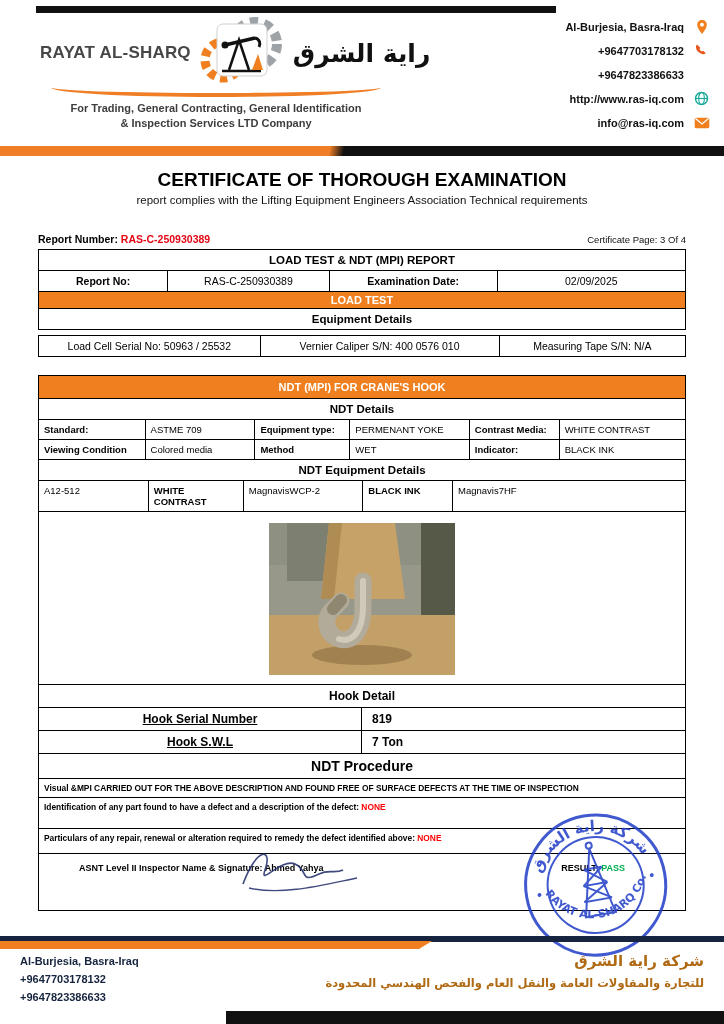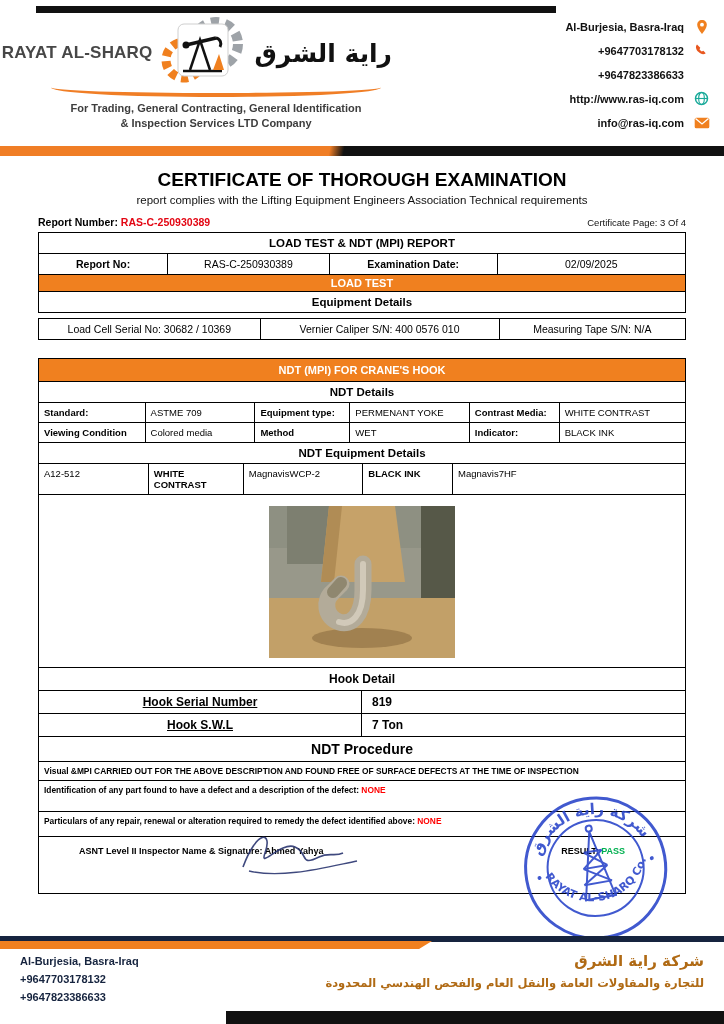--- a/index.html
+++ b/index.html
@@ -6,39 +6,39 @@
   body{font-family:"Liberation Sans",sans-serif;color:#000;}
   .page{position:relative;width:724px;height:1024px;margin:0 auto;background:#fff;overflow:hidden;}
   .ar{font-family:"DejaVu Sans",sans-serif;}
 
   
   .topbar{position:absolute;top:6px;left:36px;width:520px;height:7px;background:#111;}
 
   
   .header{display:flex;justify-content:space-between;padding:16px 14px 0 40px;}
   .logo-block{width:352px;text-align:center;}
-  .logo-row{display:flex;align-items:center;justify-content:flex-end;gap:8px;}
+  .logo-row{display:flex;align-items:center;justify-content:flex-start;gap:8px;}
   .company-en{font-size:17px;font-weight:bold;color:#474747;letter-spacing:.2px;white-space:nowrap;}
   .company-ar{font-size:25px;font-weight:bold;color:#111;white-space:nowrap;}
   .swoosh{width:330px;height:15px;border-bottom:4px solid #F07E26;border-radius:50%;margin:-12px auto 4px;}
   .tagline{font-size:11px;font-weight:bold;color:#3d3d3d;line-height:1.35;}
   .contacts{width:236px;padding-top:2px;}
   .contact-row{display:flex;align-items:center;justify-content:flex-end;gap:9px;margin-bottom:7px;}
   .contact-text{font-size:11px;font-weight:bold;color:#111;}
   .cicon{width:17px;height:17px;display:inline-flex;align-items:center;justify-content:center;}
 
   
   .divider{height:10px;margin-top:8px;background:linear-gradient(101deg,#F07E26 0%,#F07E26 45.5%,#111 47.5%,#111 100%);}
 
   
   .doc-title{margin-top:13px;text-align:center;font-size:19px;font-weight:bold;color:#000;}
   .doc-subtitle{margin-top:3px;text-align:center;font-size:11.5px;color:#111;}
 
   
-  .meta-row{display:flex;justify-content:space-between;align-items:flex-end;margin:10px 38px 4px 38px;}
+  .meta-row{display:flex;justify-content:space-between;align-items:flex-end;margin:27px 38px 4px 38px;}
   .meta-left{font-size:10.5px;font-weight:bold;}
   .meta-left .red{color:#E30613;}
   .meta-right{font-size:9.5px;color:#111;}
 
   
   .tbl{margin:0 38px;border:1px solid #000;}
   .trow{display:flex;border-bottom:1px solid #000;}
   .trow:last-child{border-bottom:none;}
   .cell{border-right:1px solid #000;padding:4px 5px;font-size:10.5px;box-sizing:border-box;}
   .cell:last-child{border-right:none;}
@@ -189,21 +189,21 @@
     <div class="trow">
         <div class="cell orangebar" style="flex:1;padding:2px">LOAD TEST</div>
       </div>
     <div class="trow">
         <div class="cell hdr" style="flex:1">Equipment Details</div>
       </div>
   </div>
   <div class="gap5"></div>
   <div class="tbl">
     <div class="trow">
-      <div class="cell c3a center">Load Cell Serial No: 30682 / 10369</div>
+      <div class="cell c3a center">Load Cell Serial No: 50963 / 25532</div>
       <div class="cell c3b center">Vernier Caliper S/N: 400 0576 010</div>
       <div class="cell c3c center">Measuring Tape S/N: N/A</div>
     </div>
   </div>
 
   <div class="gap18"></div>
 
   <div class="tbl">
     <div class="trow">
         <div class="cell orangebar" style="flex:1;padding:5px">NDT (MPI) FOR CRANE'S HOOK</div>

